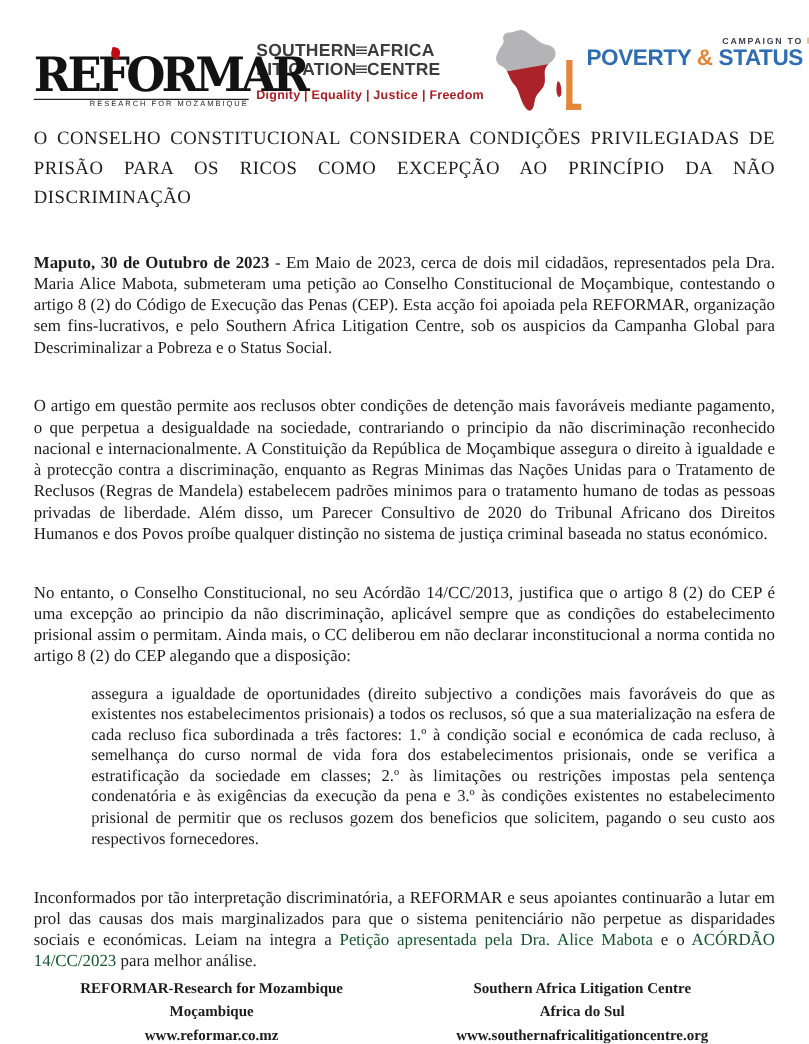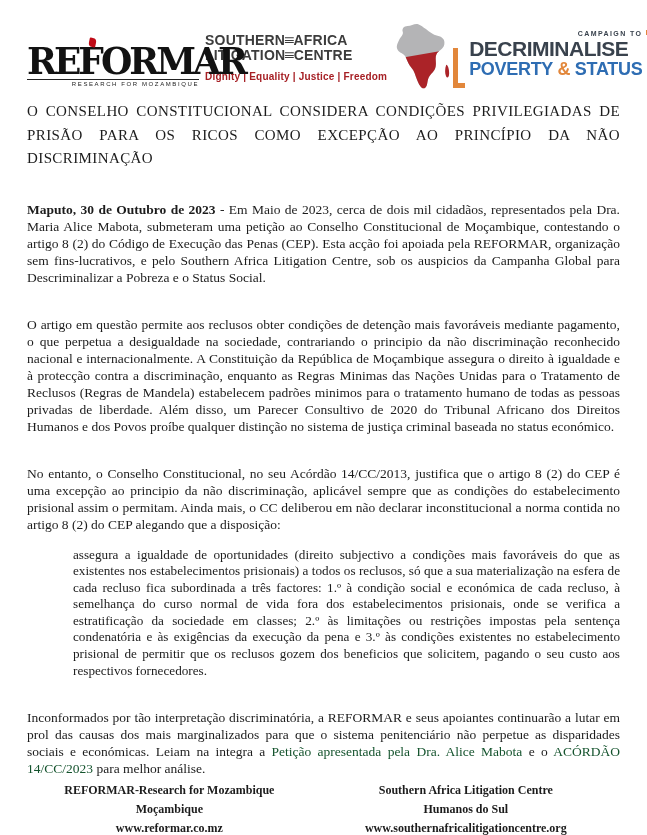--- a/index.html
+++ b/index.html
@@ -207,21 +207,20 @@
         <path d="M24 2 C20 1 17 4 13 4 C9 4 7 7 8 10 C9 13 6 15 4 19 C2 23 1 26 3 29 C5 32 9 32 11 36 C13 40 14 44 17 47 C20 50 21 55 23 60 C25 65 28 70 31 68 C34 66 33 61 35 57 C37 53 41 51 42 46 C43 41 41 37 43 33 C45 29 50 28 51 23 C52 18 49 15 44 14 C39 13 36 10 32 7 C29 5 27 3 24 2 Z" fill="#b4b4b6"></path>
         <polygon points="0,38 46,30 60,72 0,72" fill="#ab2328" clip-path="url(#africaClip)"></polygon>
         <path d="M53 44 C51.5 48 51.5 53 52.8 56 C54 58.5 56 57 56 53 C56 49 55 44.5 53 44 Z" fill="#ab2328"></path>
       </svg>
     </div>
 
     <div class="logo-campaign">
       <span class="bracket-left"></span>
       <div>
         <div class="campaign-kicker">CAMPAIGN TO</div>
-        <div class="campaign-line1">DECRIMINALISE</div>
         <div class="campaign-line2">
           <span>POVERTY</span>
           <span class="campaign-amp">&amp;</span>
           <span>STATUS</span>
         </div>
       </div>
       <span class="bracket-right"></span>
     </div>
 
   </header>
@@ -240,19 +239,19 @@
 
   <footer class="footer">
     <div class="fcol fcol-left">
       <div>REFORMAR-Research for Mozambique</div>
       <div>Moçambique</div>
       <div>www.reformar.co.mz</div>
       <div>reformar.researchformozambique@gmail.com</div>
     </div>
     <div class="fcol fcol-right">
       <div>Southern Africa Litigation Centre</div>
-      <div>Humanos do Sul</div>
+      <div>Africa do Sul</div>
       <div>www.southernafricalitigationcentre.org</div>
       <div>enquires@salc.org.</div>
     </div>
   </footer>
 
 </div>
 
 </body></html>

